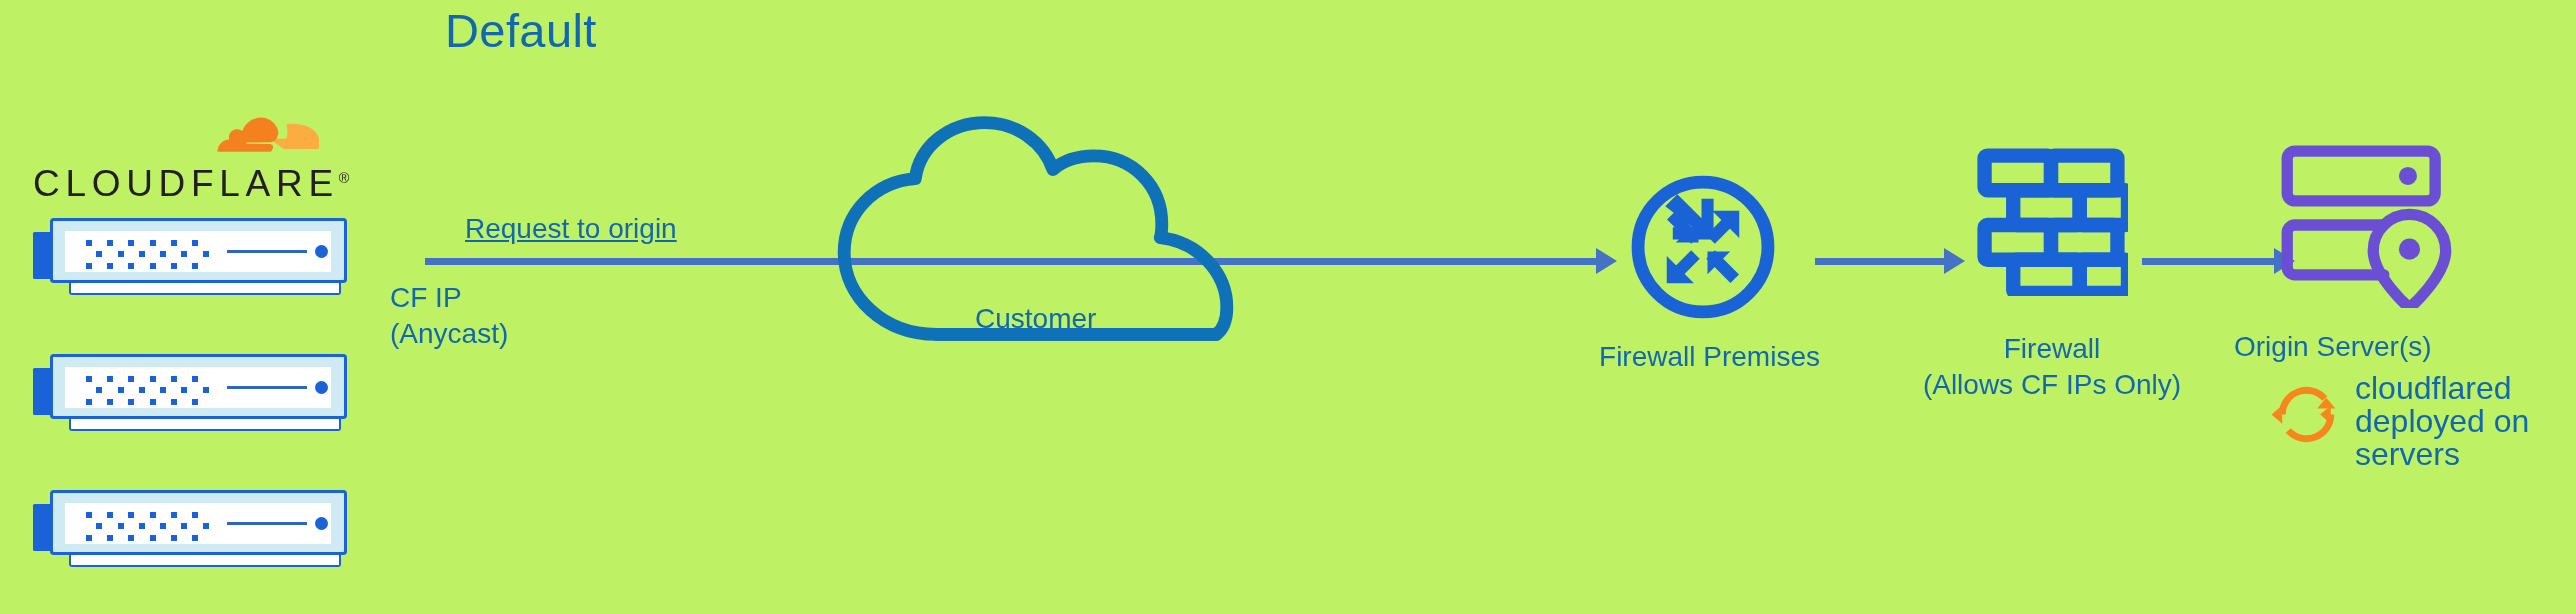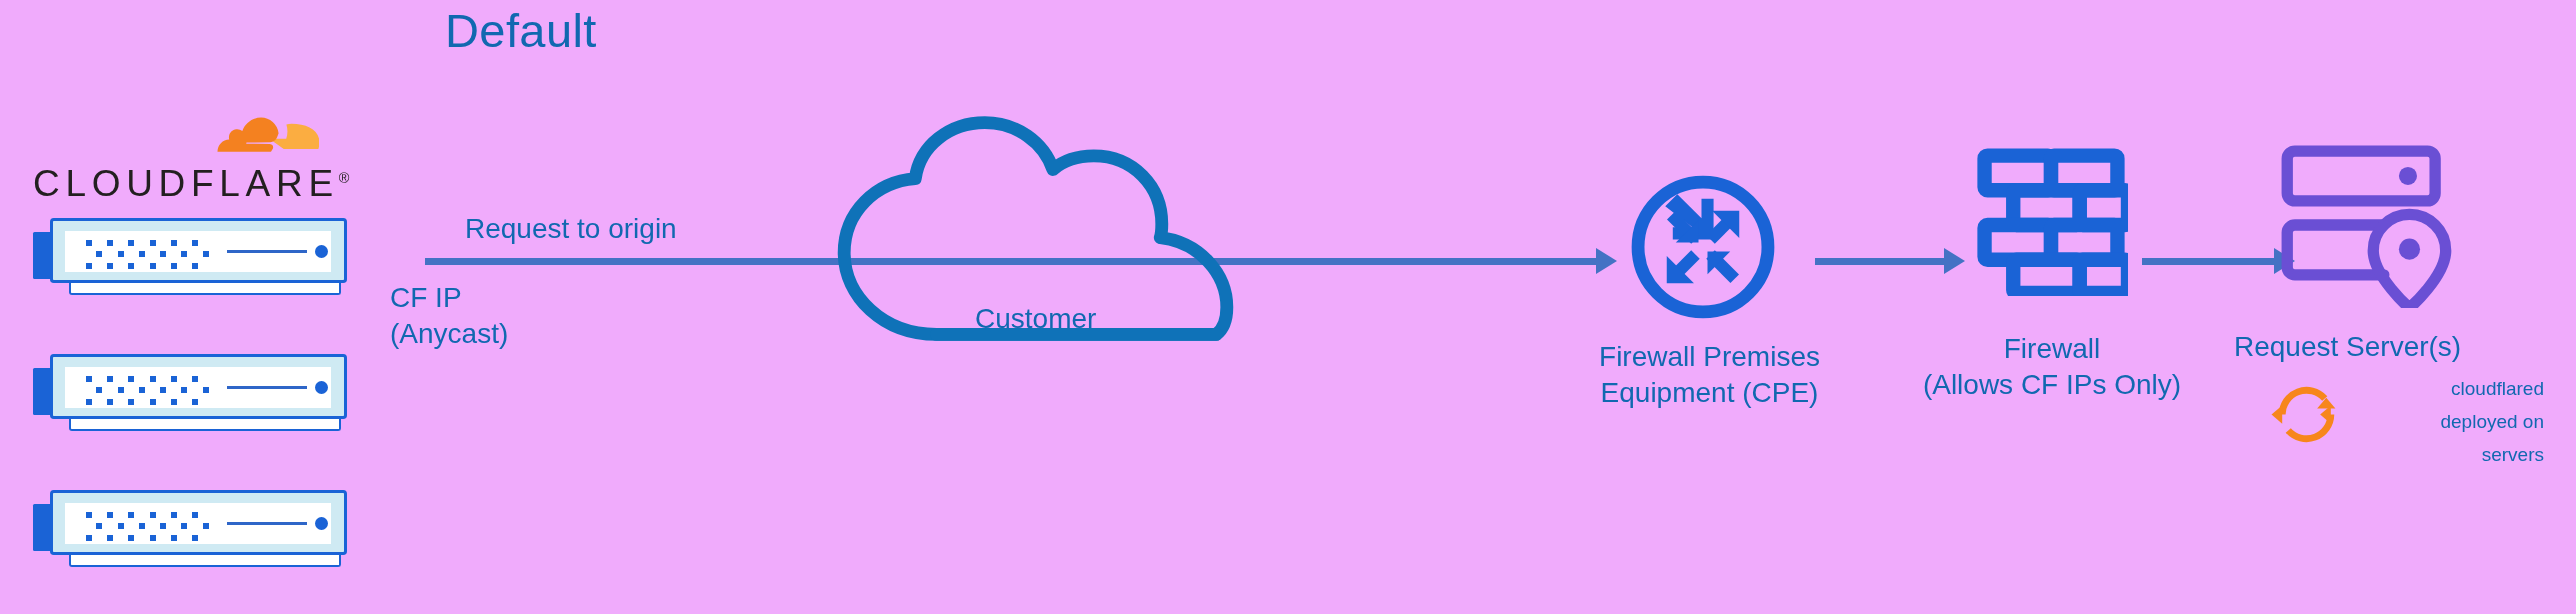--- a/index.html
+++ b/index.html
@@ -2,21 +2,21 @@
 <html style="font-size:12px"><head>
 <meta charset="utf-8">
 <style>
   * { box-sizing: border-box; margin: 0; padding: 0; }
   html, body {
     width: 2576px; height: 614px;
     background: #ffffff;
     font-family: "Liberation Sans", sans-serif;
     overflow: hidden;
   }
-  #stage { position: relative; width: 2576px; height: 614px; background:#f0abfc; }
+  #stage { position: relative; width: 2576px; height: 614px; background:#bef264; }
 
   .abs { position: absolute; }
 
   
   #diagram-title {
     left: 445px; top: 3px;
     font-size: 47px;
     color: #1168B0;
     letter-spacing: 0.4px;
     white-space: nowrap;
@@ -69,21 +69,21 @@
   }
   .rack-dots { position:absolute; left: 21px; top: 9px; }
   .rack-dots i {
     position:absolute; width: 6px; height: 6px;
     background: #1A63D6; display:block;
   }
 
   
   #request-label {
     left: 465px; top: 213px;
-    font-size: 28px; color: #1168B0; white-space: nowrap;
+    font-size: 28px; color: #1168B0; white-space: nowrap; text-decoration: underline;
   }
   #cfip-label {
     left: 390px; top: 280px;
     font-size: 28px; color: #1168B0; line-height: 36px;
     white-space: nowrap;
   }
 
   
   .arrow-line { height: 6.8px; background: #4472C4; }
   .arrow-head {
@@ -129,23 +129,22 @@
 
   
   #origin-icon { left: 2278px; top: 142px; }
   #origin-label {
     left: 2234px; top: 331px;
     font-size: 28px; color: #1168B0; white-space: nowrap;
   }
   #cloudflared-icon { left: 2270px; top: 378px; }
   #cloudflared-label {
     left: 2355px; top: 372px;
-    font-size: 19px; color: #1168B0; line-height: 33px;
+    font-size: 32px; color: #1168B0; line-height: 33px;
     width: 189px;
-    text-align: right;
   }
 </style>
 </head>
 <body>
 
 <div id="stage">
 
   <div class="abs" id="diagram-title">Default</div>
 
   <div class="abs" id="cf-logo-wrap">
@@ -303,21 +302,20 @@
         <polygon points="146,50 146,86 110,50"></polygon>
 
         <polygon points="50,146 86,146 50,110"></polygon>
 
         <polygon points="104,104 134,104 104,134"></polygon>
       </g>
     </svg>
   </div>
   <div class="abs" id="cpe-label">
     <div>Firewall Premises</div>
-    <div>Equipment (CPE)</div>
   </div>
 
   <div class="abs" id="cpe-fw-arrow">
     <div class="arrow-line"></div>
     <div class="arrow-head"></div>
   </div>
 
   <div class="abs" id="firewall-icon">
     <svg width="151" height="148" viewBox="0 0 200 196">
       <g fill="none" stroke="#1A63D6" stroke-width="19" stroke-linejoin="round">
@@ -344,21 +342,21 @@
 
   <div class="abs" id="origin-icon">
     <svg width="189" height="166" viewBox="0 0 250 220">
       <rect x="12" y="12" width="196" height="66" rx="10" fill="none" stroke="#6A4FD4" stroke-width="15"></rect>
       <circle cx="172" cy="45" r="12" fill="#6A4FD4"></circle>
       <path d="M140 110 H 22 a10 10 0 0 0 -10 10 v 46 a10 10 0 0 0 10 10 H 140" fill="none" stroke="#6A4FD4" stroke-width="15" stroke-linecap="round"></path>
       <path d="M174 96 a48 48 0 0 1 48 48 c0 34 -48 76 -48 76 s-48 -42 -48 -76 a48 48 0 0 1 48 -48 z" fill="none" stroke="#6A4FD4" stroke-width="15" stroke-linejoin="round"></path>
       <circle cx="174" cy="142" r="14" fill="#6A4FD4"></circle>
     </svg>
   </div>
-  <div class="abs" id="origin-label">Request Server(s)</div>
+  <div class="abs" id="origin-label">Origin Server(s)</div>
 
   <div class="abs" id="cloudflared-icon">
     <svg width="73" height="73" viewBox="0 0 96 96">
       <path d="M16 48 a32 32 0 0 1 56 -21" fill="none" stroke="#F7861C" stroke-width="9" stroke-linecap="butt"></path>
       <path d="M80 48 a32 32 0 0 1 -56 21" fill="none" stroke="#F7861C" stroke-width="9" stroke-linecap="butt"></path>
       <polygon points="16,36 16,60 2,48" fill="#F7861C"></polygon>
       <polygon points="80,60 80,36 94,48" fill="#F7861C" transform="rotate(180 80 48)"></polygon>
       <polygon points="62,40 86,40 74,26" fill="#F7861C"></polygon>
     </svg>
   </div>

